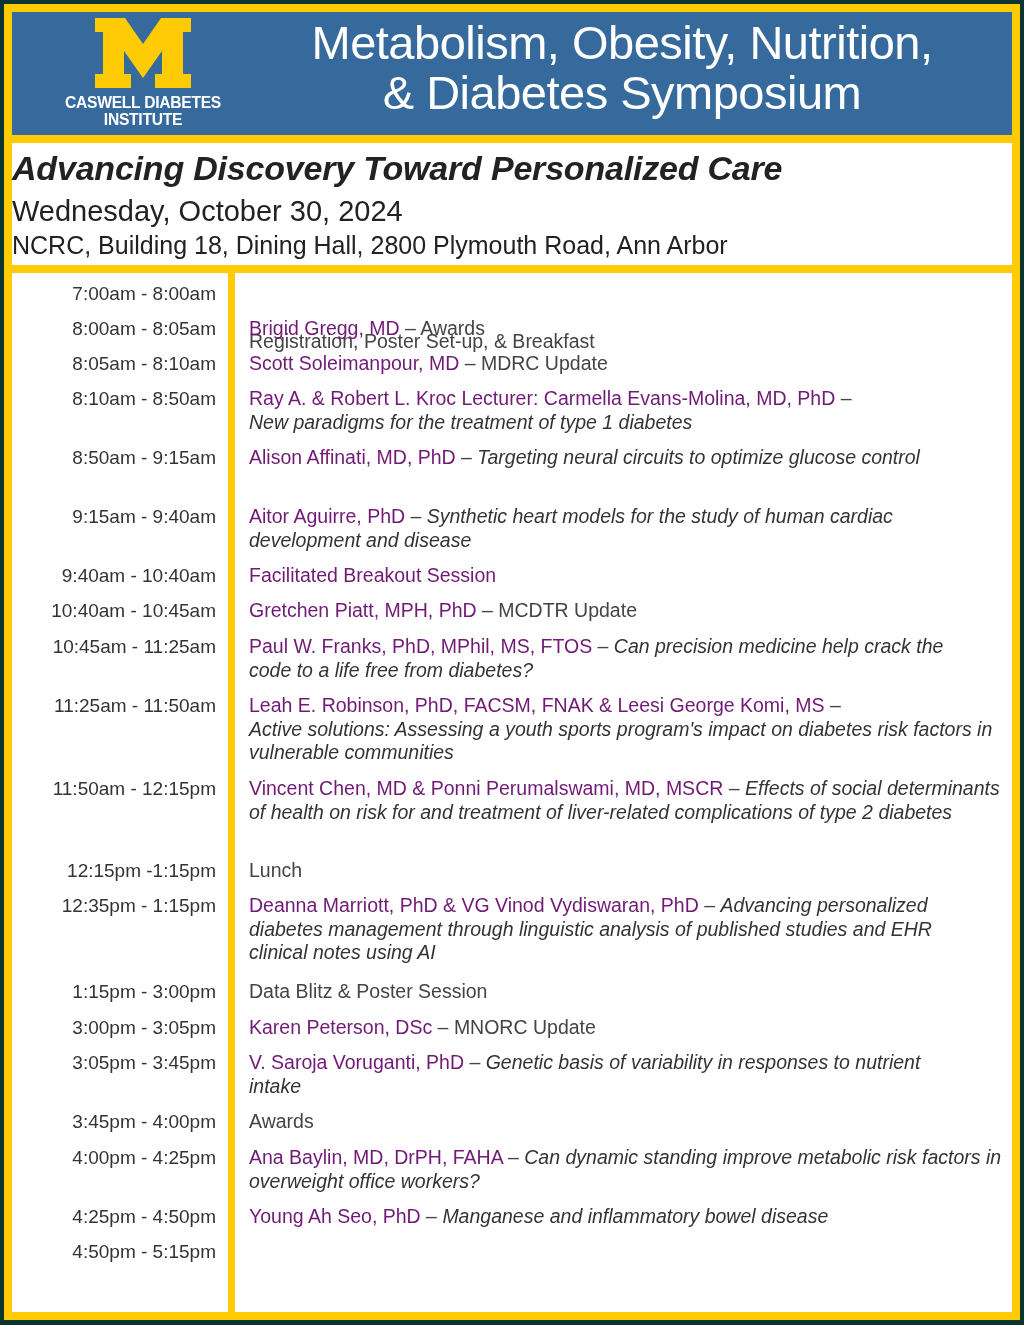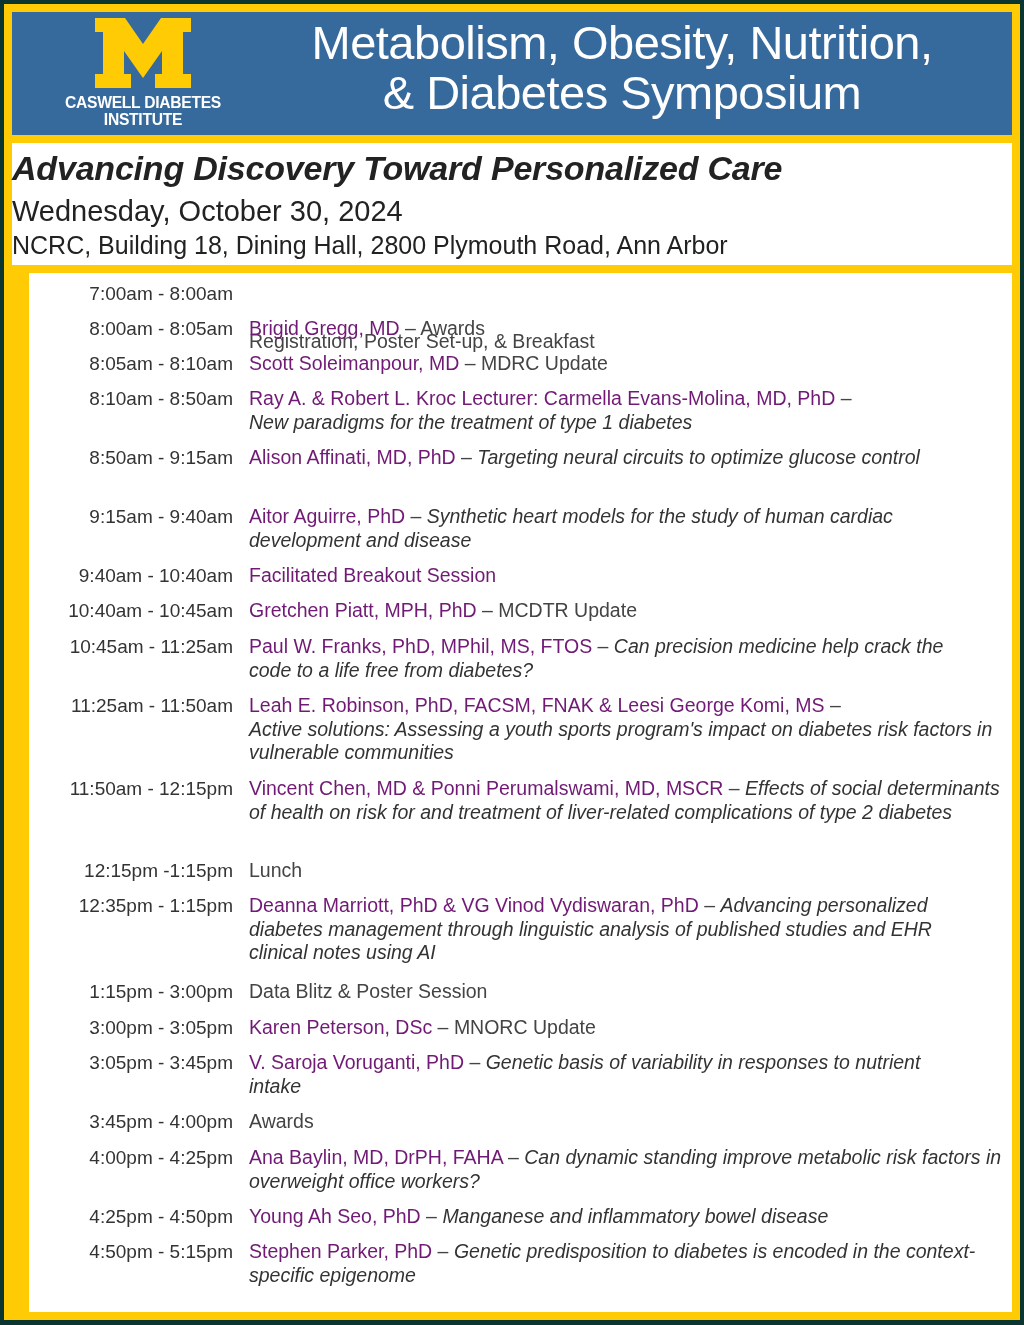--- a/index.html
+++ b/index.html
@@ -42,21 +42,21 @@
   }
   .date {
     position: absolute; left: 0; right: 0; top: 52px;
     font-size: 29px; color: #222;
   }
   .venue {
     position: absolute; left: 0; right: 0; top: 88px;
     font-size: 25px; color: #222;
   }
   .time-col {
-    position: absolute; left: 29px; top: 273px; width: 216px; height: 1039px;
+    position: absolute; left: 12px; top: 273px; width: 216px; height: 1039px;
     background: #fff;
   }
   .event-col {
     position: absolute; left: 235px; top: 273px; width: 777px; height: 1039px;
     background: #fff;
   }
   .row-time {
     position: absolute; right: 12px; font-size: 19px; color: #333;
     white-space: nowrap; line-height: 22px;
   }
@@ -128,14 +128,13 @@
     <div class="row-event" style="top: 421px; width: 760px;"><span class="name">Leah E. Robinson, PhD, FACSM, FNAK &amp; Leesi George Komi, MS</span><span class="sep"> –</span><br><span class="desc">Active solutions: Assessing a youth sports program's impact on diabetes risk factors in vulnerable communities</span></div>
     <div class="row-event" style="top: 504px; width: 752px;"><span class="name">Vincent Chen, MD &amp; Ponni Perumalswami, MD, MSCR</span><span class="sep"> – </span><span class="desc">Effects of social determinants of health on risk for and treatment of liver-related complications of type 2 diabetes</span></div>
     <div class="row-event" style="top: 586px;"><span class="plain">Lunch</span></div>
     <div class="row-event" style="top: 621px; width: 700px;"><span class="name">Deanna Marriott, PhD &amp; VG Vinod Vydiswaran, PhD</span><span class="sep"> – </span><span class="desc">Advancing personalized diabetes management through linguistic analysis of published studies and EHR clinical notes using AI</span></div>
     <div class="row-event" style="top: 707px;"><span class="plain">Data Blitz &amp; Poster Session</span></div>
     <div class="row-event" style="top: 743px;"><span class="name">Karen Peterson, DSc</span><span class="sep"> – </span><span class="plain">MNORC Update</span></div>
     <div class="row-event" style="top: 778px; width: 725px;"><span class="name">V. Saroja Voruganti, PhD</span><span class="sep"> – </span><span class="desc">Genetic basis of variability in responses to nutrient intake</span></div>
     <div class="row-event" style="top: 873px; width: 760px;"><span class="name">Ana Baylin, MD, DrPH, FAHA</span><span class="sep"> – </span><span class="desc">Can dynamic standing improve metabolic risk factors in overweight office workers?</span></div>
     <div class="row-event" style="top: 837px;"><span class="plain">Awards</span></div>
     <div class="row-event" style="top: 932px;"><span class="name">Young Ah Seo, PhD</span><span class="sep"> – </span><span class="desc">Manganese and inflammatory bowel disease</span></div>
-    <div class="row-event" style="top: 967px; width: 752px;"><span class="name">Stephen Parker, PhD</span><span class="sep"> – </span><span class="desc">Genetic predisposition to diabetes is encoded in the context-specific epigenome</span></div>
   </div>
 
 </body></html>

